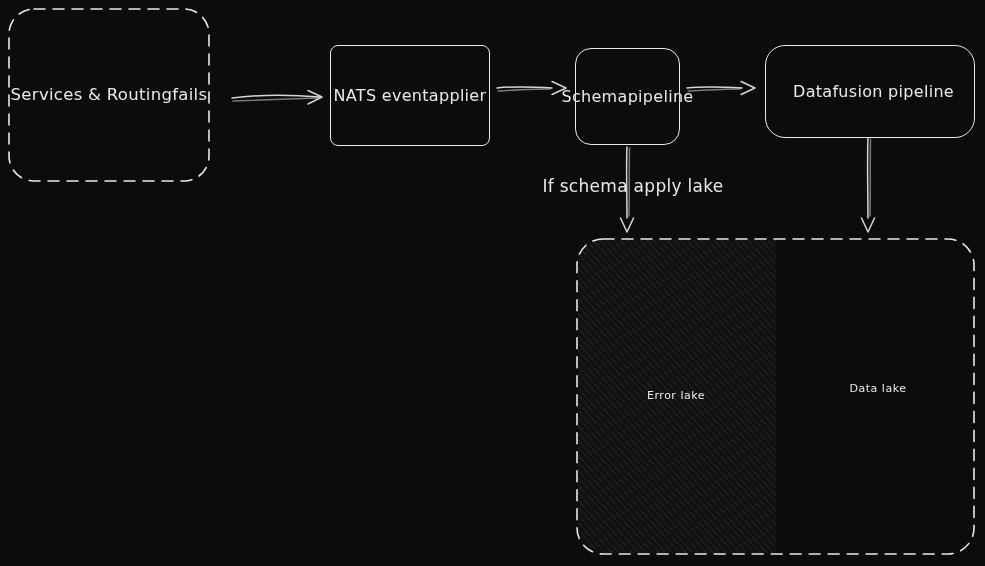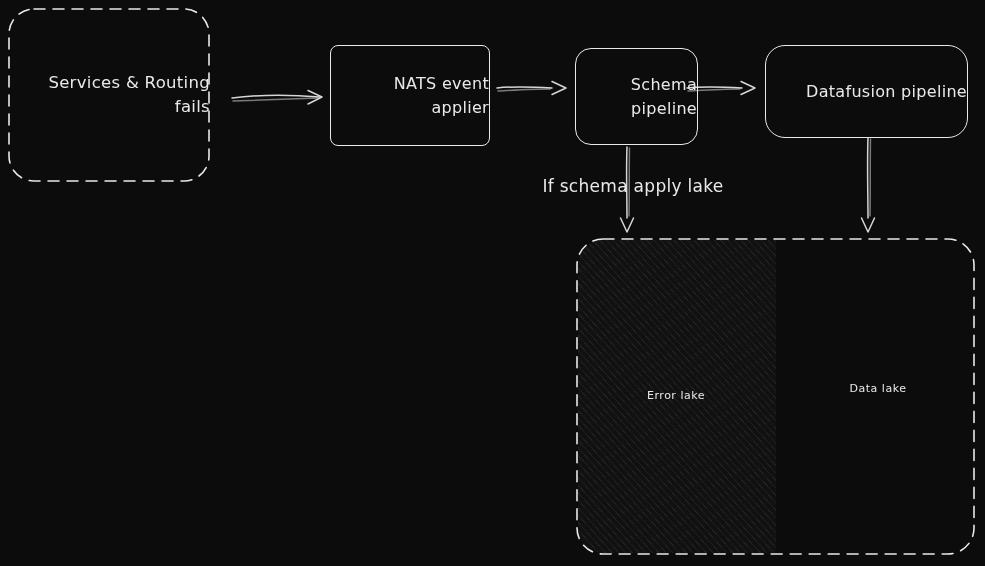--- a/index.html
+++ b/index.html
@@ -12,33 +12,33 @@
     width: 985px;
     height: 566px;
     background: #0c0c0c;
     font-family: "DejaVu Sans", sans-serif;
     color: #e9e9e9;
     overflow: hidden;
   }
   .node {
     position: absolute;
     display: flex;
-    flex-direction: column;
-    align-items: flex-end;
+    flex-direction: row;
+    align-items: center;
     justify-content: center;
     text-align: center;
     font-size: 16px;
     line-height: 1.45;
     letter-spacing: .3px;
   }
   .node.solid { border: 1.6px solid #e9e9e9; }
   .node--services   { left: 8px;   top: 8px;  width: 202px; height: 174px; font-size: 16.5px; }
   .node--nats       { left: 330px; top: 45px; width: 158px; height: 99px;  border-radius: 8px; }
-  .node--schema     { left: 575px; top: 48px; width: 103px; height: 95px;  border-radius: 16px; padding-left: 18px; }
-  .node--datafusion { left: 765px; top: 45px; width: 201px; height: 91px;  border-radius: 20px; }
+  .node--schema     { left: 575px; top: 48px; width: 103px; height: 95px;  border-radius: 16px; }
+  .node--datafusion { left: 765px; top: 45px; width: 201px; height: 91px;  border-radius: 20px; padding-left: 7px; }
   .svg-layer {
     position: absolute;
     left: 0; top: 0;
     pointer-events: none;
   }
   .hatch {
     position: absolute;
     left: 578px; top: 240px;
     width: 198px; height: 313px;
     border-radius: 25px 0 0 25px;

